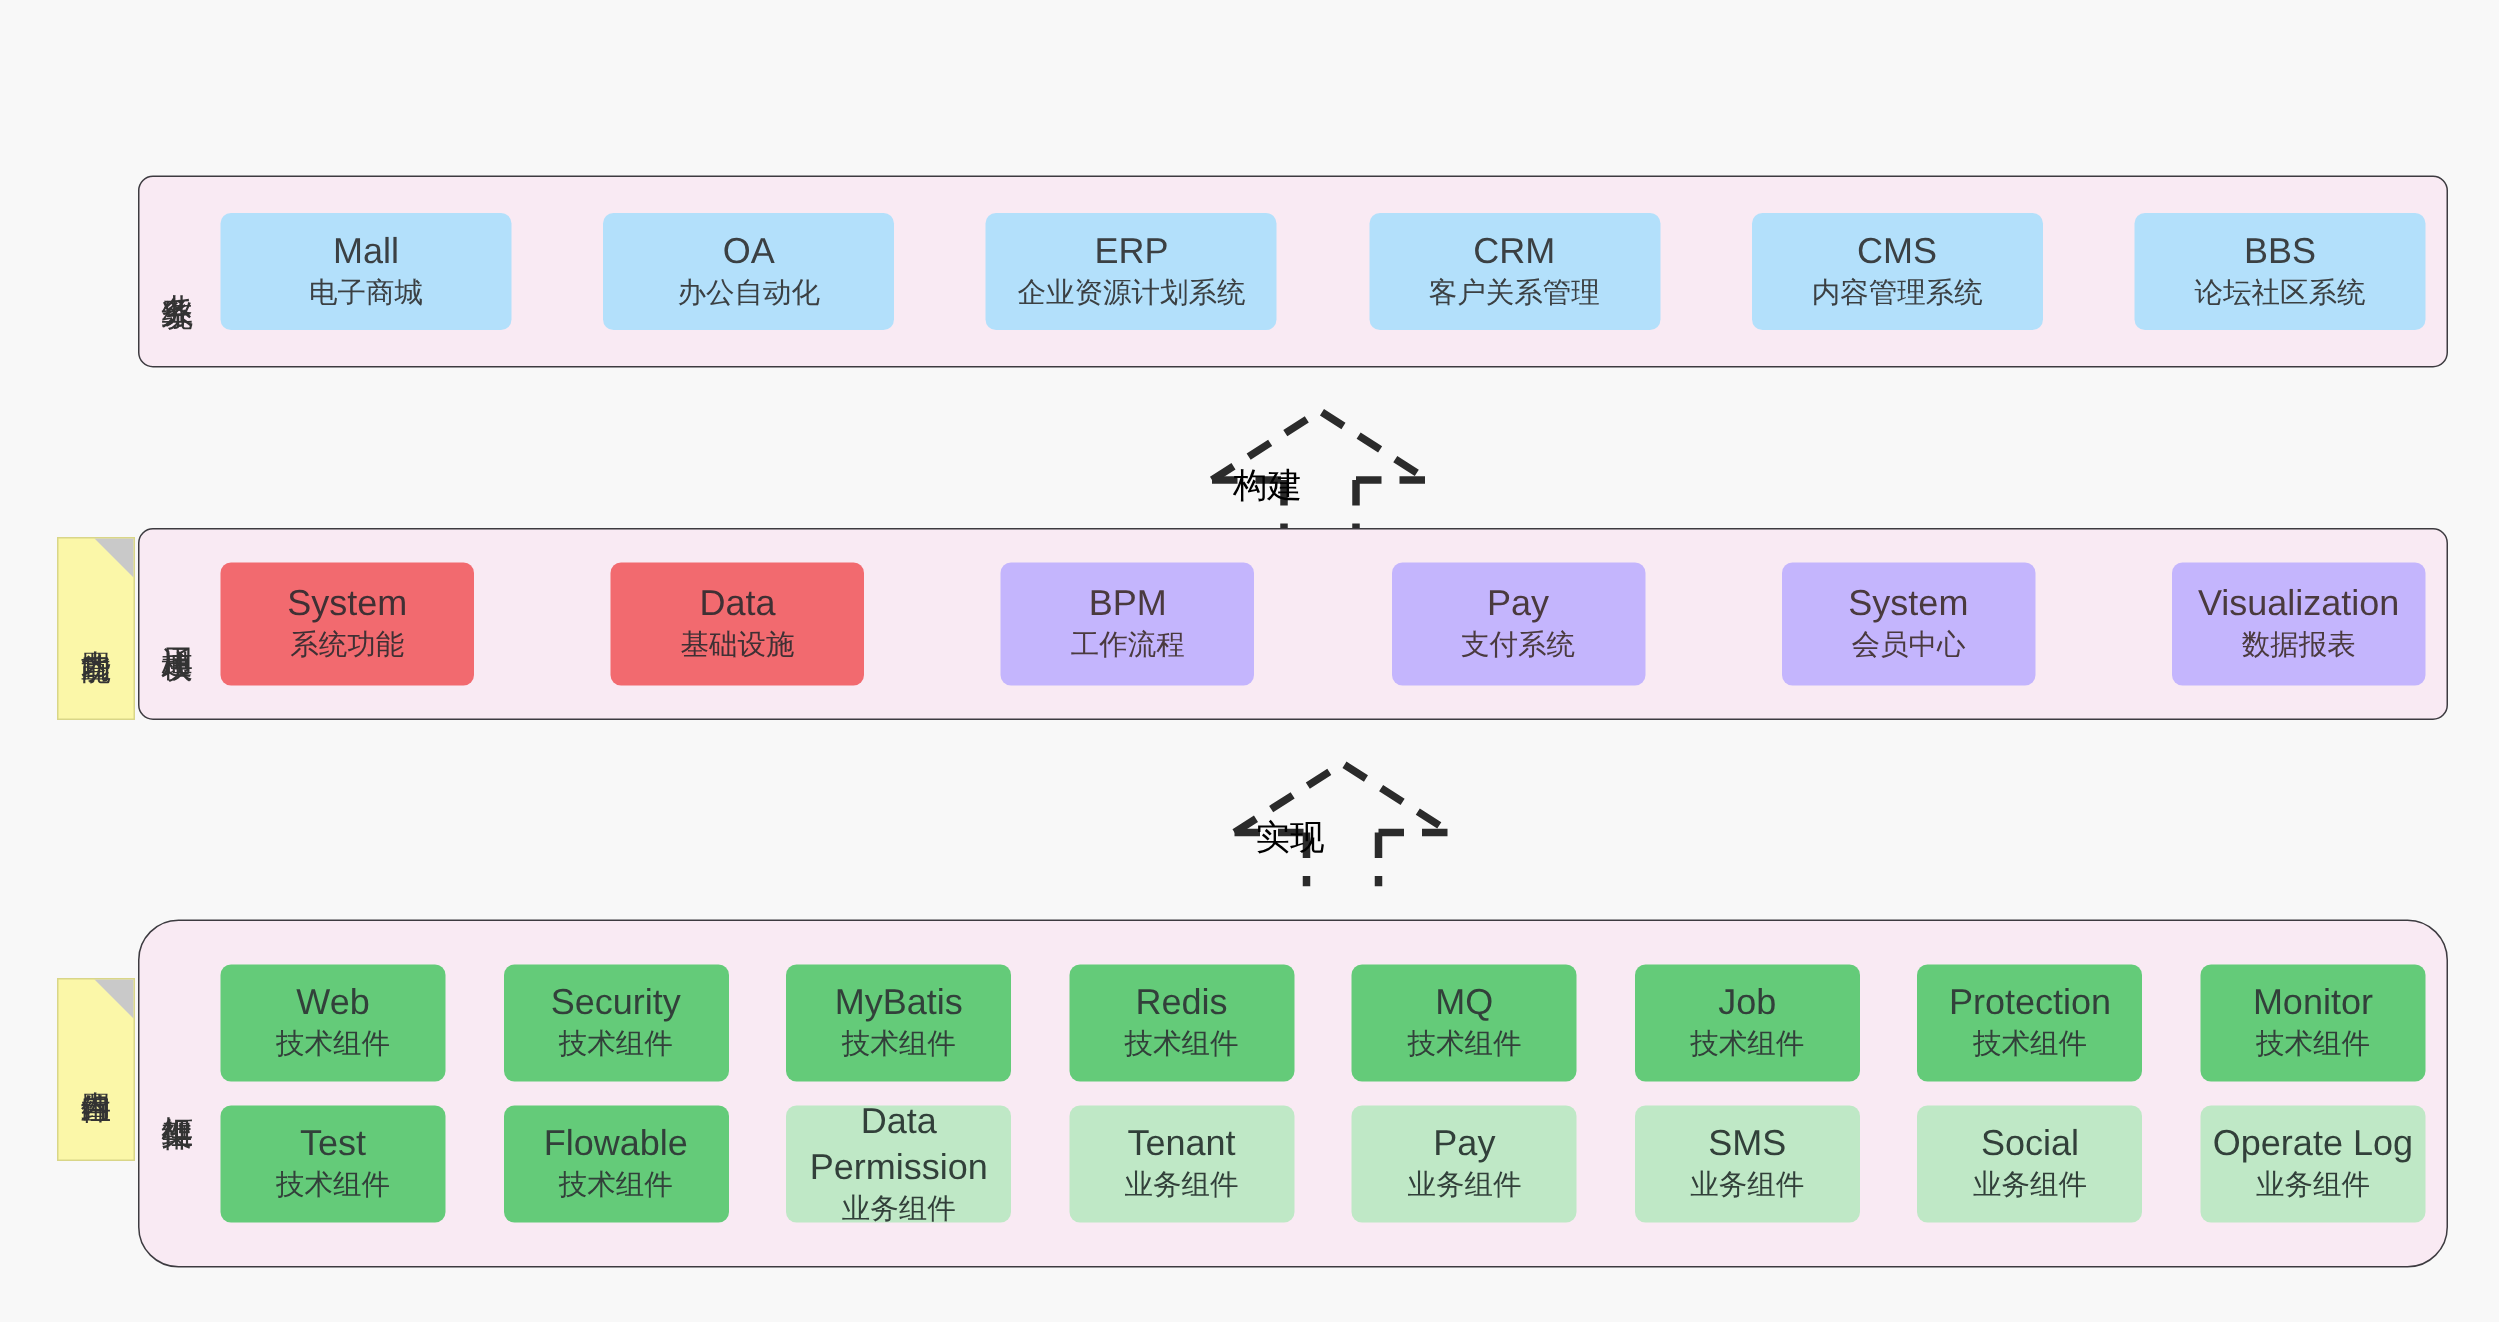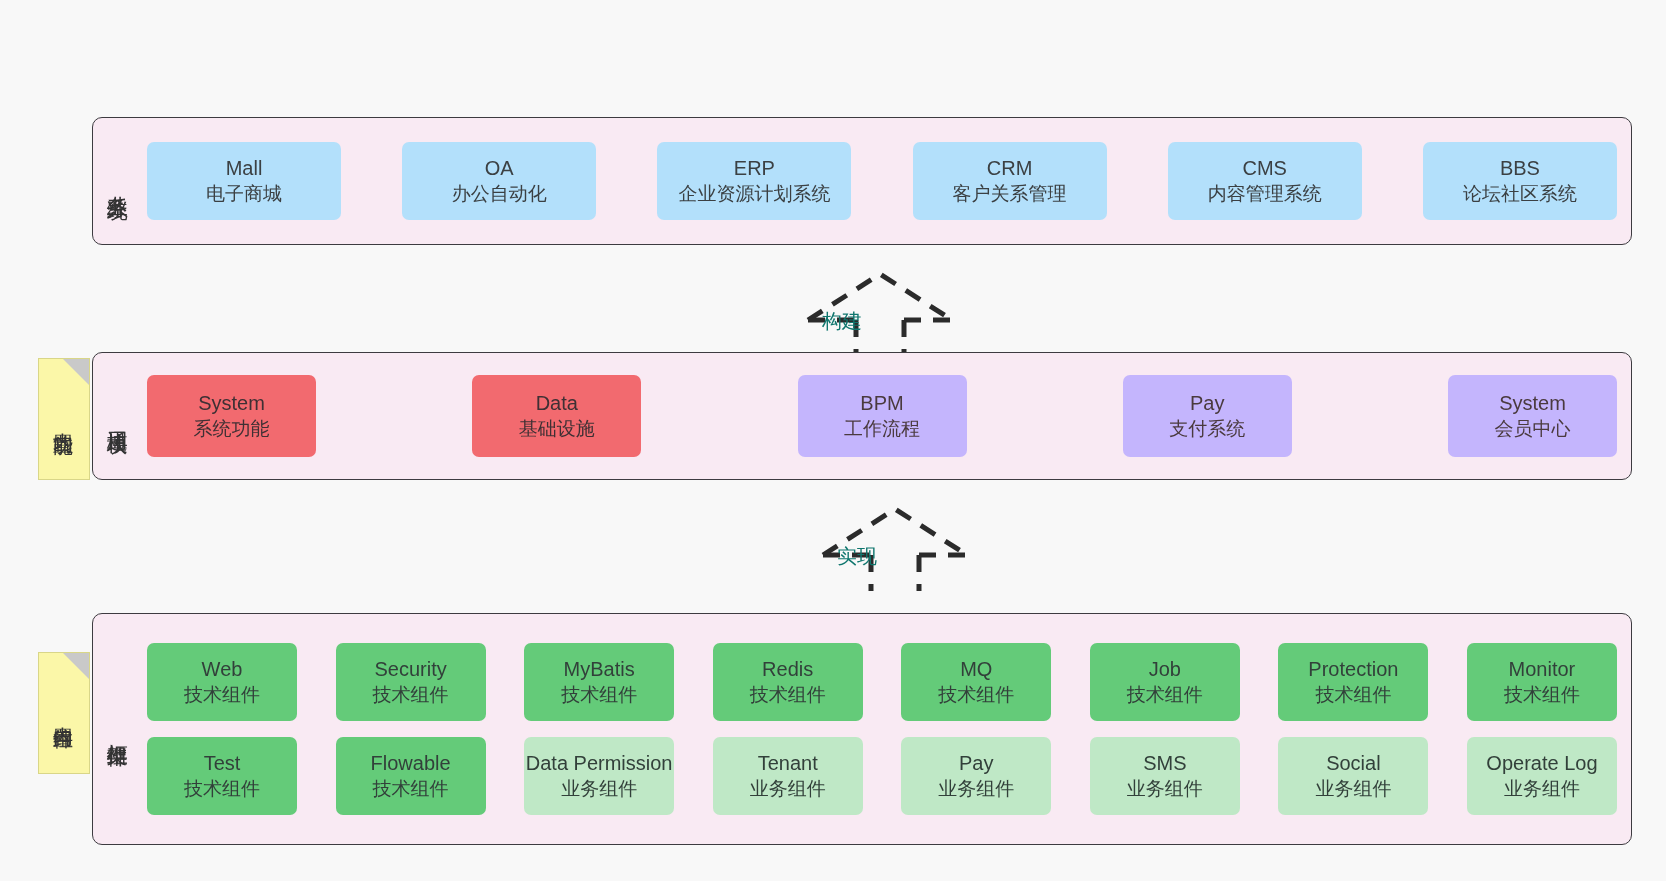--- a/index.html
+++ b/index.html
@@ -77,21 +77,21 @@
     border-radius: 7px;
     display: flex;
     flex-direction: column;
     align-items: center;
     justify-content: center;
     text-align: center;
     box-sizing: border-box;
     line-height: 1.28;
     user-select: none;
   }
-  .card .c-en { font-size: 20px; }
+  .card .c-en { font-size: 24px; }
   .card .c-cn { font-size: 19px; }
 
   
   .card.biz {
     width: 194px;
     height: 78px;
     background: #b3e0fb;
     color: #3b4043;
   }
   
@@ -136,22 +136,22 @@
     border-top: 26px solid #c9c9c9;
     border-left: 26px solid transparent;
   }
 
   
   .arrow {
     position: absolute;
   }
   .arrow .arrow-label {
     position: absolute;
-    font-size: 20px;
-    color: #0f766e;
+    font-size: 23px;
+    color: #000000;
     background: transparent;
     white-space: nowrap;
     user-select: none;
   }
 </style>
 </head>
 <body>
 
 <div id="canvas">
 
@@ -217,40 +217,44 @@
         <span class="c-cn">工作流程</span>
       </div>
       <div class="card mod soft">
         <span class="c-en">Pay</span>
         <span class="c-cn">支付系统</span>
       </div>
       <div class="card mod soft">
         <span class="c-en">System</span>
         <span class="c-cn">会员中心</span>
       </div>
+      <div class="card mod soft">
+        <span class="c-en">Visualization</span>
+        <span class="c-cn">数据报表</span>
+      </div>
     </div>
   </div>
 
   <div class="arrow" style="left:815px; top:503px; width:160px; height:88px;">
     <svg width="160" height="88" viewBox="0 0 160 88">
       <polyline points="8,52 80,6 152,52" fill="none" stroke="#2b2b2b" stroke-width="5" stroke-dasharray="17,12" stroke-linecap="butt"></polyline>
       <polyline points="8,52 56,52" fill="none" stroke="#2b2b2b" stroke-width="5" stroke-dasharray="17,12"></polyline>
       <polyline points="104,52 152,52" fill="none" stroke="#2b2b2b" stroke-width="5" stroke-dasharray="17,12"></polyline>
       <polyline points="56,52 56,88" fill="none" stroke="#2b2b2b" stroke-width="5" stroke-dasharray="17,12"></polyline>
       <polyline points="104,52 104,88" fill="none" stroke="#2b2b2b" stroke-width="5" stroke-dasharray="17,12"></polyline>
     </svg>
     <span class="arrow-label" style="left:22px; top:40px;">实现</span>
   </div>
 
   <div class="note" style="left:38px; top:652px; width:52px; height:122px;">
     <span class="fold"></span>
     <span>内置组件</span>
   </div>
 
-  <div class="layer" id="layer-framework" style="left:92px; top:613px; width:1540px; height:232px;">
+  <div class="layer" id="layer-framework" style="left:92px; top:613px; width:1540px; height:232px;border-radius:27px;">
     <div class="layer-title">框架组件</div>
     <div class="layer-body two-rows">
 
       <div class="row">
         <div class="card frame tech">
           <span class="c-en">Web</span>
           <span class="c-cn">技术组件</span>
         </div>
         <div class="card frame tech">
           <span class="c-en">Security</span>

